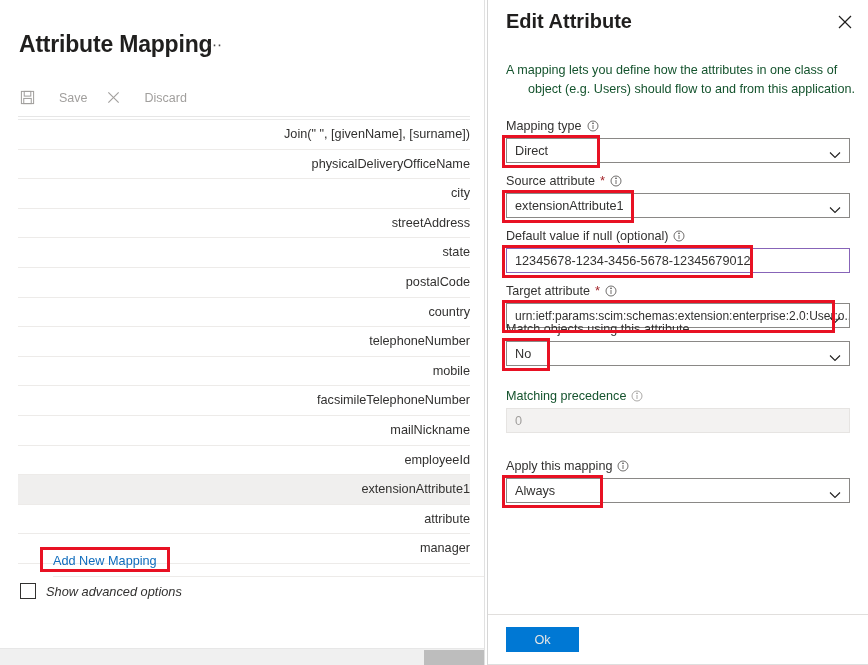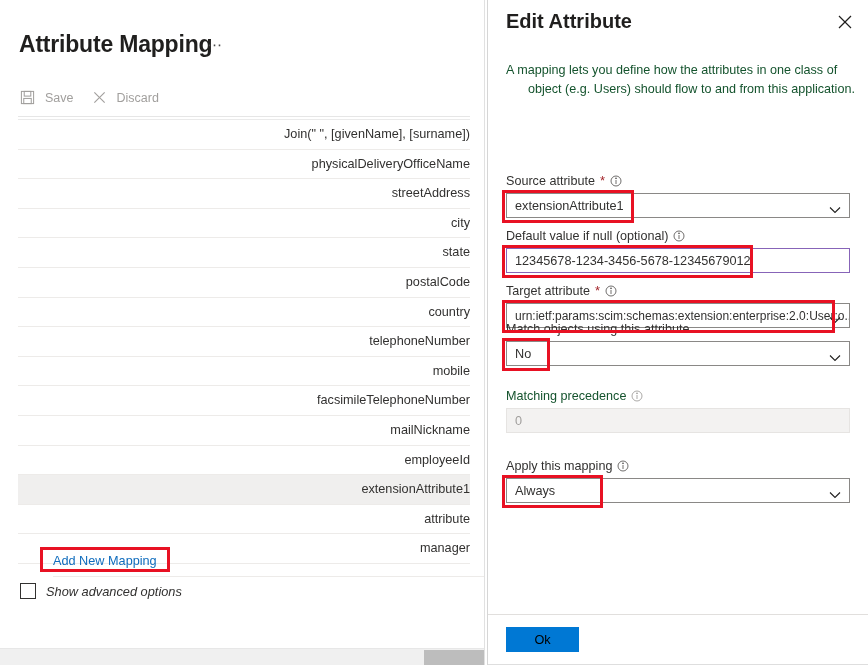--- a/index.html
+++ b/index.html
@@ -50,21 +50,21 @@
   #command-bar {
     position: absolute;
     left: 18px; top: 88px;
     display: flex;
     align-items: center;
     gap: 14px;
   }
   .cmd-btn {
     display: flex;
     align-items: center;
-    gap: 10px;
+    gap: 24px;
     color: #a19f9d;
     font-size: 12.5px;
     cursor: default;
     padding: 2px 2px;
   }
   .cmd-btn svg { display: block; }
 
   #toolbar-rule {
     position: absolute;
     left: 18px; top: 116px;
@@ -278,21 +278,21 @@
     left: 0; top: 614px;
     width: 381px;
     height: 1px;
     background: #e1dfdd;
   }
   #ok-button {
     position: absolute;
     left: 18px; top: 627px;
     width: 73px; height: 25px;
     background: #0078d4;
-    color: #000000;
+    color: #e5e5e5;
     border: none;
     font-family: "Liberation Sans", sans-serif;
     font-size: 12.7px;
     cursor: pointer;
     display: flex;
     align-items: center;
     justify-content: center;
   }
   #panel-bottom-rule {
     position: absolute;
@@ -331,22 +331,22 @@
       <span>Discard</span>
     </div>
   </div>
 
   <div id="toolbar-rule"></div>
   <div id="toolbar-rule2"></div>
 
   <div id="attribute-list">
       <div class="attr-row">Join(" ", [givenName], [surname])</div>
       <div class="attr-row">physicalDeliveryOfficeName</div>
+      <div class="attr-row">city</div>
       <div class="attr-row">streetAddress</div>
-      <div class="attr-row">city</div>
       <div class="attr-row">state</div>
       <div class="attr-row">postalCode</div>
       <div class="attr-row">country</div>
       <div class="attr-row">telephoneNumber</div>
       <div class="attr-row">mobile</div>
       <div class="attr-row">facsimileTelephoneNumber</div>
       <div class="attr-row">mailNickname</div>
       <div class="attr-row">employeeId</div>
       <div class="attr-row selected">extensionAttribute1</div>
       <div class="attr-row">attribute</div>
@@ -378,20 +378,41 @@
       <line x1="3" y1="3" x2="15" y2="15"></line>
       <line x1="15" y1="3" x2="3" y2="15"></line>
     </svg>
   </div>
 
   <div id="panel-desc">
     <span>A mapping lets you define how the attributes in one class of</span>
     <span class="l2">object (e.g. Users) should flow to and from this application.</span>
   </div>
 
+  <div class="field" style="top:118px;">
+    <div class="field-label">
+      <span>Mapping type</span>
+      <span class="info-icon">
+        <svg width="12" height="12" viewBox="0 0 12 12" fill="none" stroke="#605e5c" stroke-width="0.9">
+          <circle cx="6" cy="6" r="5"></circle>
+            <line x1="6" y1="5" x2="6" y2="9"></line>
+            <circle cx="6" cy="3.3" r="0.5" fill="#605e5c"></circle>
+        </svg>
+      </span>
+    </div>
+    <div class="control select">
+      <span>Direct</span>
+      <span class="chev">
+        <svg width="12" height="7" viewBox="0 0 12 7" fill="none" stroke="#201f1e" stroke-width="1.1">
+            <polyline points="1,1 6,6 11,1"></polyline>
+          </svg>
+      </span>
+    </div>
+    <div class="hl" style="left:-4px; top:17px; width:98px; height:33px;"></div>
+  </div>
 
   <div class="field" style="top:173px;">
     <div class="field-label">
       <span>Source attribute</span>
       <span class="req-star">*</span>
       <span class="info-icon">
         <svg width="12" height="12" viewBox="0 0 12 12" fill="none" stroke="#605e5c" stroke-width="0.9">
           <circle cx="6" cy="6" r="5"></circle>
             <line x1="6" y1="5" x2="6" y2="9"></line>
             <circle cx="6" cy="3.3" r="0.5" fill="#605e5c"></circle>

